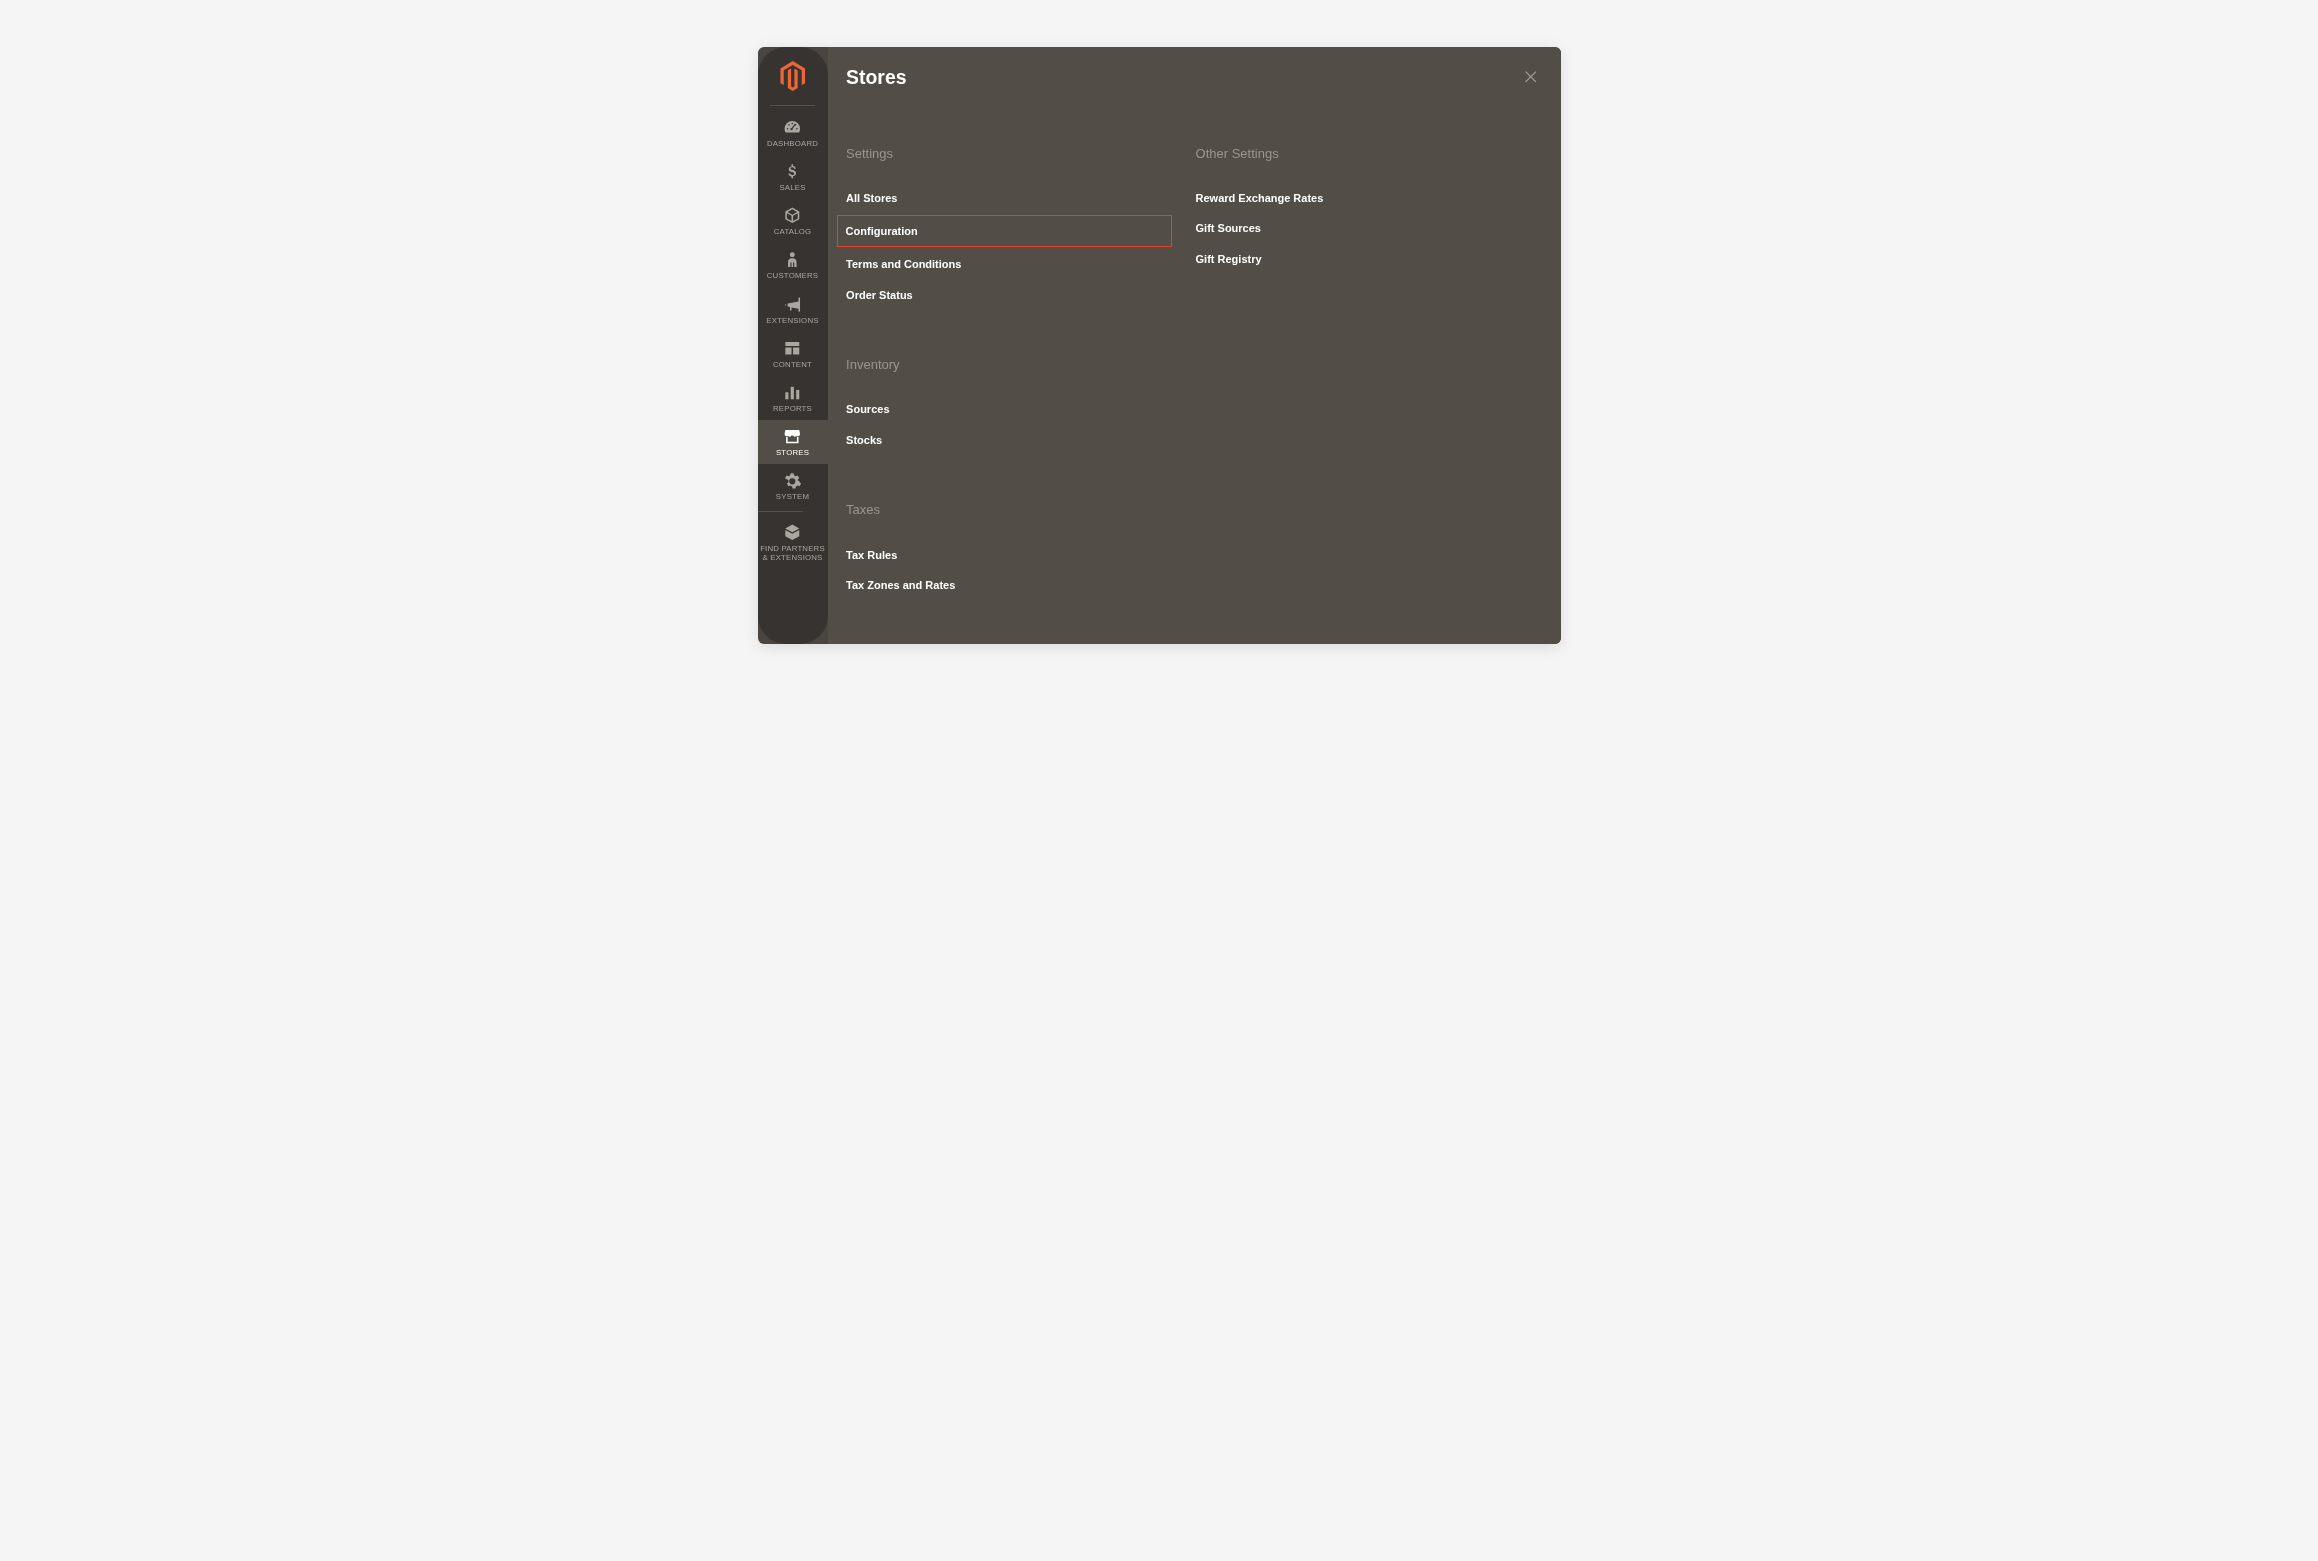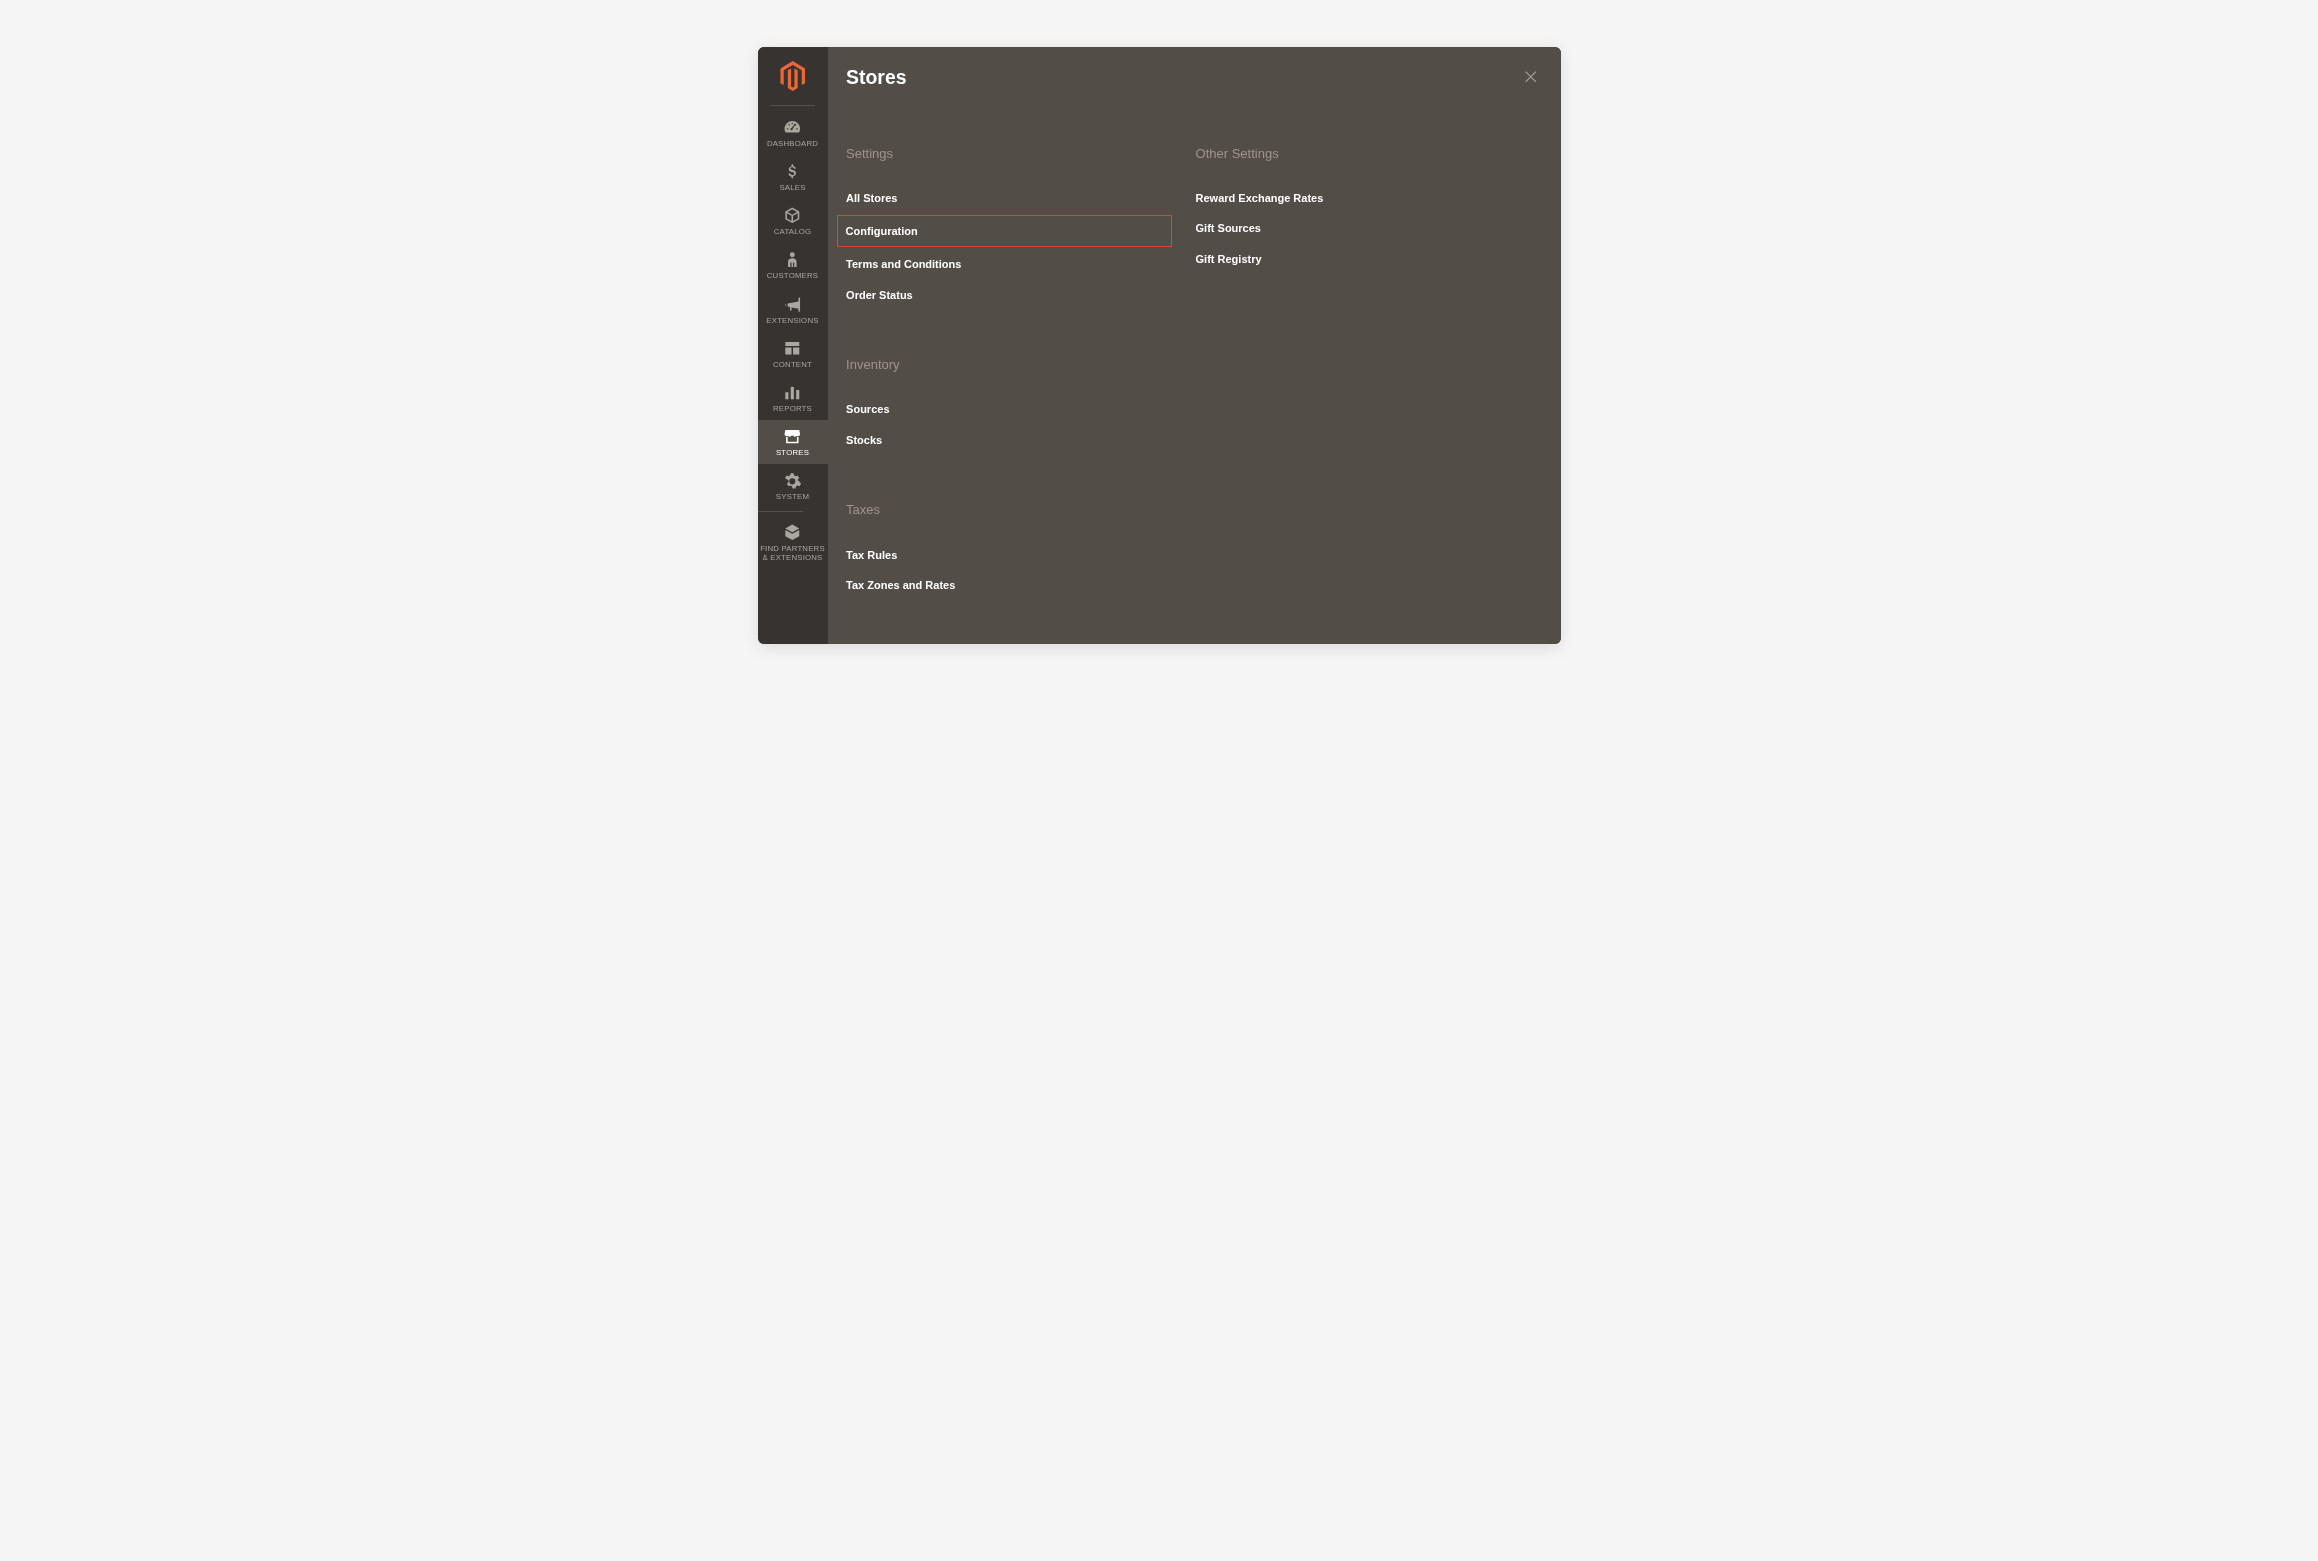--- a/index.html
+++ b/index.html
@@ -23,20 +23,21 @@
       position: relative;
     }
     .sidebar {
       width: 70px;
       background: #373330;
       display: flex;
       flex-direction: column;
       align-items: center;
       padding-top: 14px;
       flex-shrink: 0;
+      border-radius: 28px;
     }
     .logo {
       margin-bottom: 11px;
     }
     .logo svg { width: 29.5px; height: 29.5px; }
     .divider-line {
       width: 45px;
       height: 0.8px;
       background: #565149;
       margin-bottom: 4.7px;

